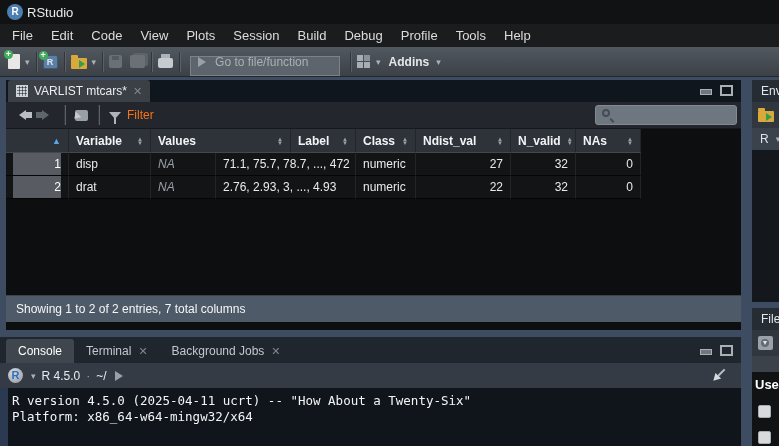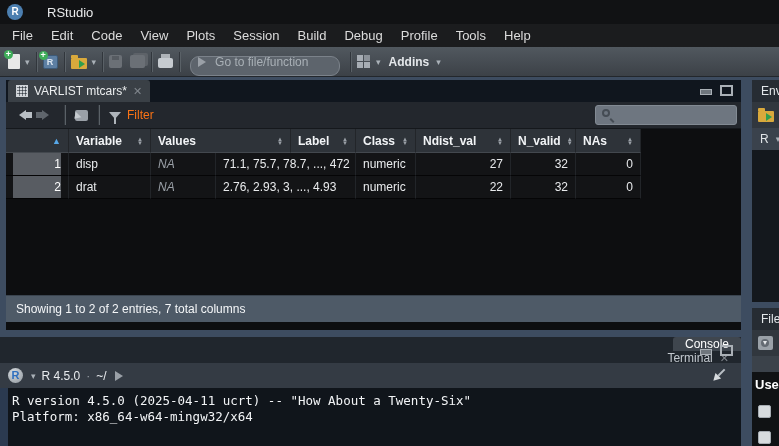--- a/index.html
+++ b/index.html
@@ -5,21 +5,21 @@
   * { margin:0; padding:0; box-sizing:border-box; }
   html,body { width:779px; height:446px; overflow:hidden; background:#101114;
     font-family:"Liberation Sans", sans-serif; }
   .app { position:relative; width:779px; height:446px; }
 
   
   .titlebar { position:absolute; top:0; left:0; right:0; height:24px; background:#111214;
     display:flex; align-items:center; padding-left:7px; }
   .logo-ball { width:16px; height:16px; border-radius:50%; background:#4c7fb0;
     color:#fff; font-size:10px; font-weight:bold; text-align:center; line-height:16px; }
-  .app-title { color:#e9eaeb; font-size:13px; margin-left:24px; }
+  .app-title { color:#e9eaeb; font-size:13px; margin-left:4px; }
 
   
   .menubar { position:absolute; top:24px; left:0; right:0; height:23px; background:#1b1c1e;
     display:flex; align-items:center; padding-left:3px; }
   .menu-item { color:#dcdcdc; font-size:13px; padding:0 9px; line-height:23px; cursor:default; }
 
   
   .toolbar { position:absolute; top:47px; left:0; right:0; height:30px;
     background:linear-gradient(#51585f,#3c4147); border-bottom:1px solid #23272c;
     display:flex; align-items:center; padding-left:8px; }
@@ -42,21 +42,21 @@
     background:#d9a93c; border-radius:1px 1px 0 0; }
   .icon-folder .go { position:absolute; right:-2px; top:2px; width:0; height:0;
     border:4px solid transparent; border-left:6px solid #2f9e4f; }
   .icon-disk { width:13px; height:13px; background:#6b7076; border-radius:2px; position:relative; }
   .icon-disk::before { content:""; position:absolute; top:1px; left:3px; width:7px; height:4px; background:#565b61; }
   .icon-disks { width:15px; height:13px; background:#6b7076; border-radius:2px; position:relative; box-shadow:3px -2px 0 #5d6268; }
   .icon-print { width:15px; height:10px; background:#c6cbd0; border-radius:2px; position:relative; margin-top:3px; }
   .icon-print::before { content:""; position:absolute; top:-4px; left:3px; width:9px; height:4px; background:#aeb3b8; }
   .goto-box { position:relative; width:150px; height:20px; margin:0 4px; }
   .goto-box input { width:100%; height:100%; background:#5d646c; border:1px solid #7b828a;
-    border-radius:9px; color:#cfd4d9; font-size:12px; padding:0 6px 8px 24px; outline:none;
+    border-radius:0; color:#cfd4d9; font-size:12px; padding:0 6px 8px 24px; outline:none;
     font-family:"Liberation Sans", sans-serif; }
   .goto-box input::placeholder { color:#a9b0b6; }
   .goto-arrow { position:absolute; left:8px; top:5px; width:0; height:0;
     border:5px solid transparent; border-left:8px solid #9aa0a7; }
   .icon-grid { width:14px; height:14px; display:grid; grid-template-columns:6px 6px;
     grid-template-rows:6px 6px; gap:1px; }
   .icon-grid span { background:#a7adb4; }
   .icon-grid span:nth-child(2){ background:#8c9299; }
   .addins-label { color:#e4e7ea; font-size:12px; font-weight:bold; margin:0 2px 0 8px; }
 
@@ -115,21 +115,21 @@
   .sort-asc { margin-left:auto; color:#57a8e8; font-size:9px; }
   .c0{width:63px;} .c1{width:82px;} .c2{width:65px;} .c3{width:140px;}
   .c4{width:60px;} .c5{width:95px;} .c6{width:65px;} .c7{width:65px;}
   .ar { text-align:right; display:block; }
   .na { font-style:italic; color:#9aa0a7; }
   .src-status { position:absolute; left:0; right:0; bottom:8px; height:27px; background:#4e5a67;
     color:#f4f6f8; font-size:12px; line-height:27px; padding-left:10px; border-top:1px solid #3a444f; }
 
   
   .console-pane { left:0; top:260px; width:741px; height:109px; background:#10151b; }
-  .con-tabstrip { height:26px; background:#20262d; position:relative; display:flex; align-items:flex-end; padding-left:6px;flex-direction:column; }
+  .con-tabstrip { height:26px; background:#20262d; position:relative; display:flex; align-items:flex-end; padding-left:6px; }
   .con-tab { height:24px; display:flex; align-items:center; gap:7px; padding:0 12px;
     font-size:12px; color:#c2c8ce; border-radius:3px 3px 0 0; }
   .con-tab.active { background:#3f464e; color:#fff; }
   .con-toolbar { height:25px; background:#343b44; display:flex; align-items:center;
     padding-left:8px; gap:6px; position:relative; }
   .r-ball { width:15px; height:15px; border-radius:50%;
     background:radial-gradient(circle at 35% 30%, #d6dade, #8f979e); color:#2f6fbe;
     font-weight:bold; font-size:11px; text-align:center; line-height:15px; }
   .con-toolbar .txt { color:#e8ebee; font-size:12px; }
   .con-toolbar .dot { color:#9aa1a8; font-size:12px; }

